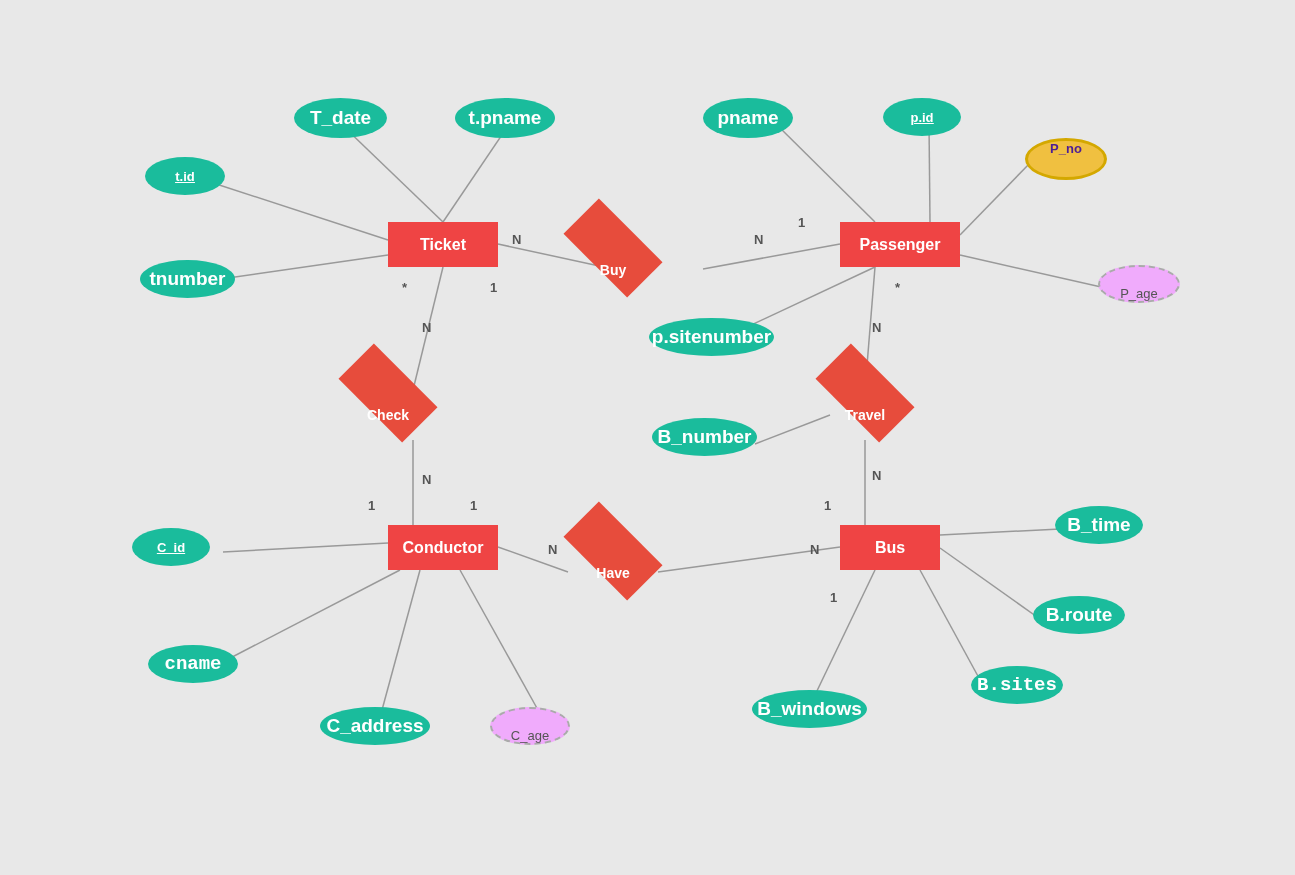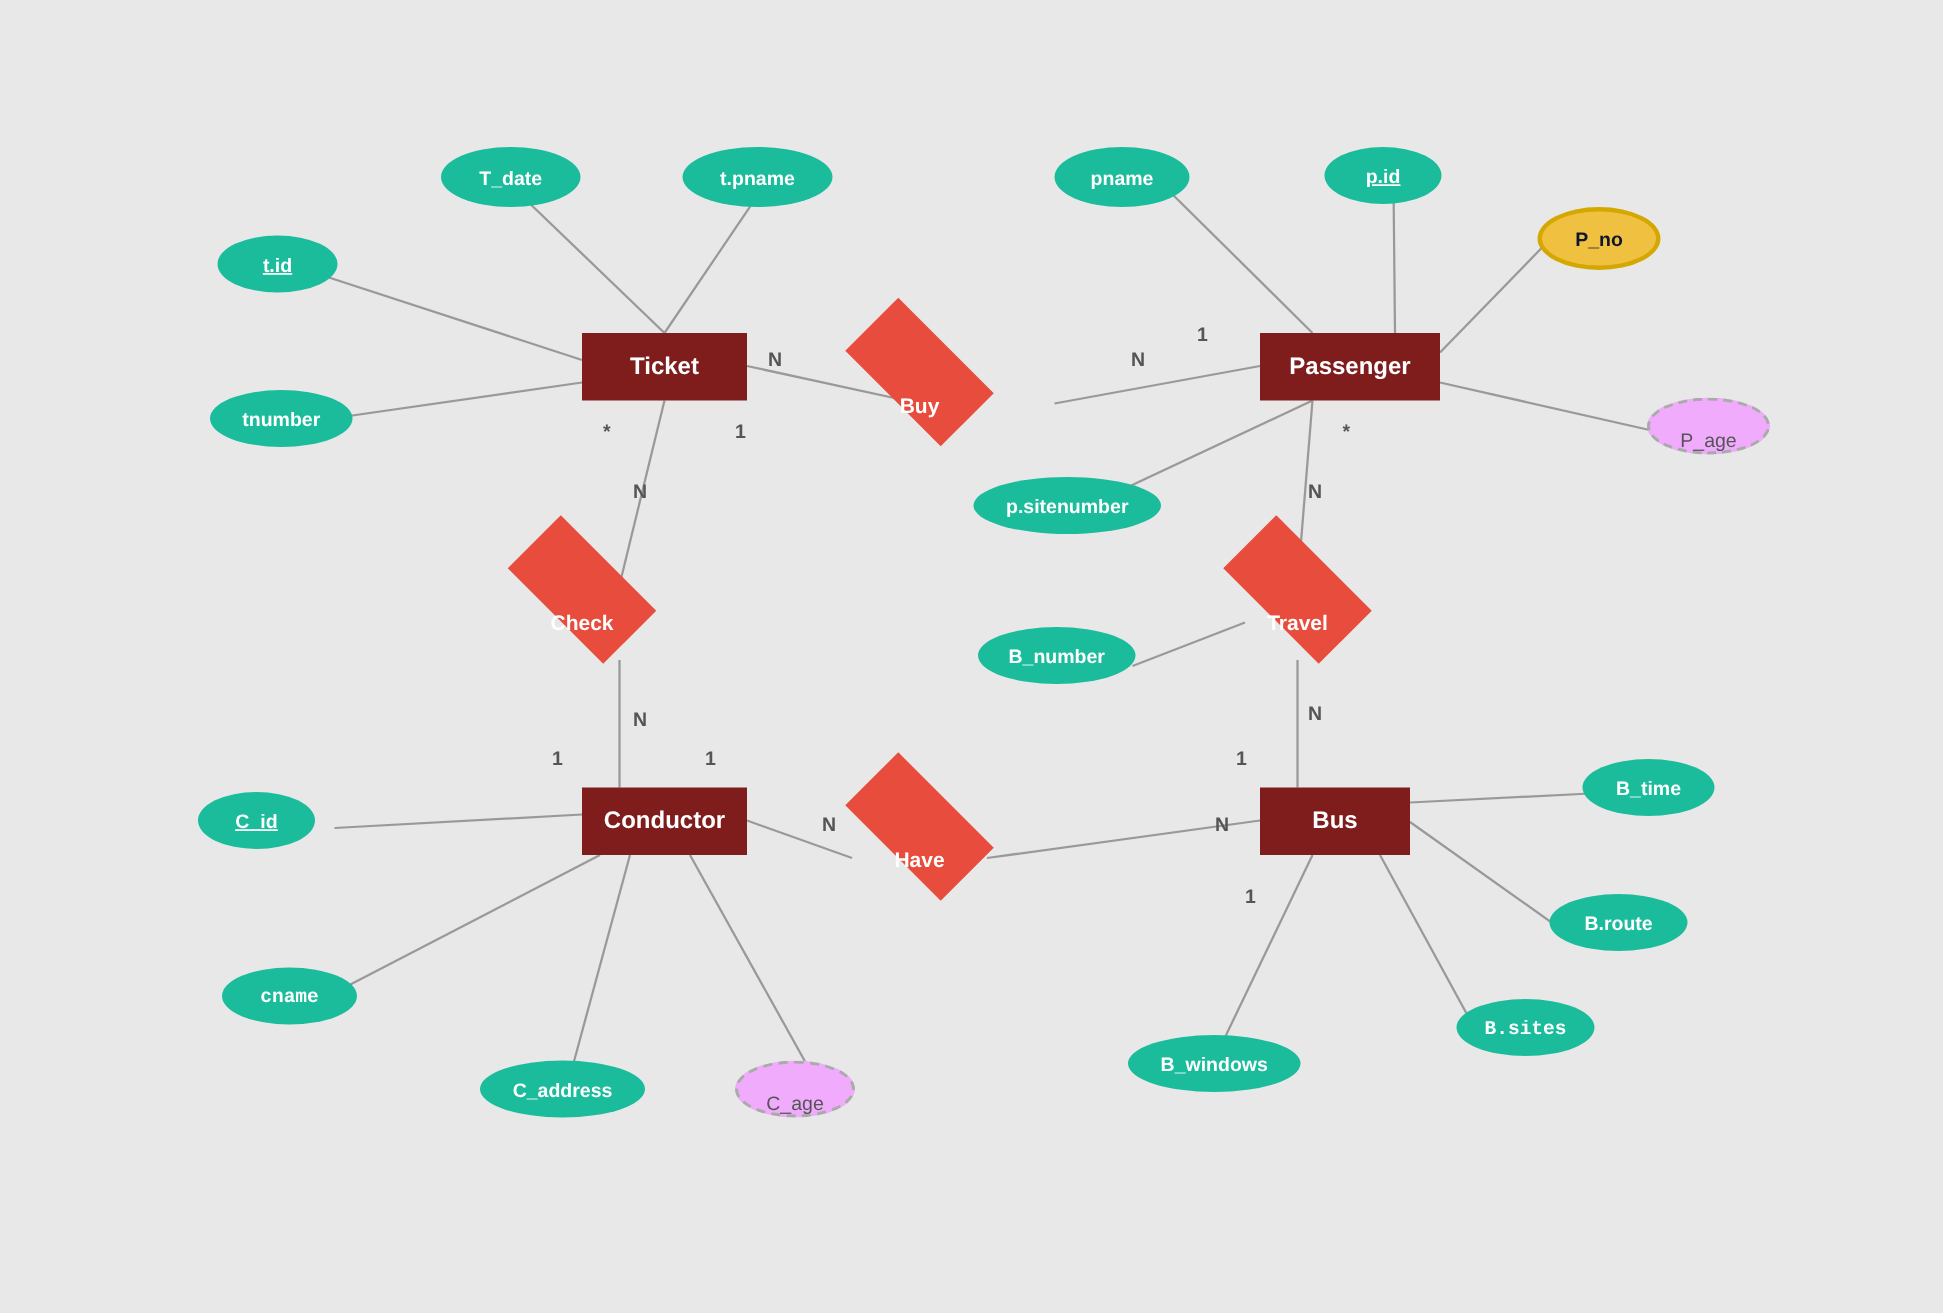--- a/index.html
+++ b/index.html
@@ -13,21 +13,21 @@
     }
     svg {
       position: absolute;
       top: 0; left: 0;
       width: 1295px;
       height: 875px;
       pointer-events: none;
     }
     .entity {
       position: absolute;
-      background: #7f1d1d;
+      background: #ef4444;
       color: white;
       font-weight: bold;
       font-size: 16px;
       display: flex;
       align-items: center;
       justify-content: center;
       cursor: pointer;
     }
     .relation {
       position: absolute;
@@ -51,21 +51,21 @@
       margin-top: 44px;
     }
     .attribute {
       position: absolute;
       background: #1abc9c;
       color: white;
       border-radius: 50%;
       display: flex;
       align-items: center;
       justify-content: center;
-      font-size: 13px;
+      font-size: 19px;
       font-weight: bold;
     }
     .attribute-pk {
       position: absolute;
       background: #1abc9c;
       color: white;
       border-radius: 50%;
       display: flex;
       align-items: center;
       justify-content: center;
@@ -80,24 +80,24 @@
       border-radius: 50%;
       display: flex;
       align-items: flex-end;
       justify-content: center;
       font-size: 13px;
       border: 2px dashed #aaa;
     }
     .attribute-multivalued {
       position: absolute;
       background: #f0c040;
-      color: #0f172a;
-      border-radius: 50%;
-      display: flex;
-      align-items: center;
+      color: #4c1d95;
+      border-radius: 50%;
+      display: flex;
+      align-items: flex-start;
       justify-content: center;
       font-size: 13px;
       font-weight: bold;
       border: 3px solid #d4a800;
     }
     .cardinality {
       position: absolute;
       font-size: 13px;
       color: #555;
       font-weight: bold;

